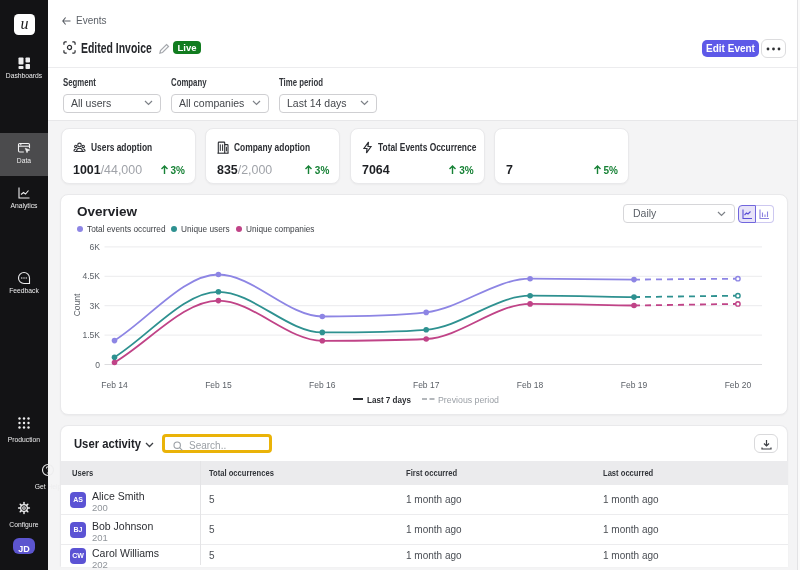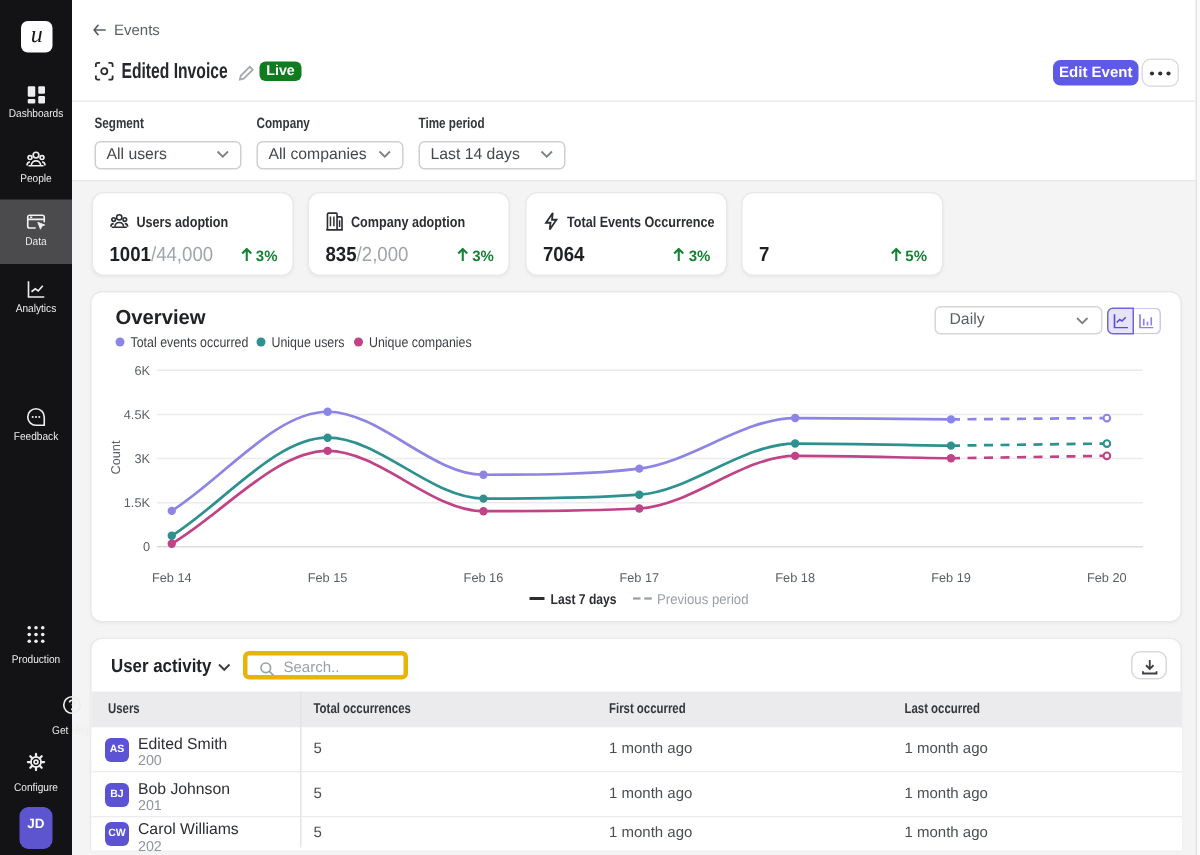--- a/index.html
+++ b/index.html
@@ -10,21 +10,21 @@
 
 
 
 #sidebar { position:absolute; left:0; top:0; width:48px; height:570px; background:#131315; z-index:5; }
 .sitem { position:absolute; left:0; width:48px; height:42px; text-align:center; color:#ededee; }
 .sitem svg { display:block; margin:4px auto 0 auto; }
 .sitem .lb { font-size:7.5px; color:#ededee; display:block; margin-top:1px; transform:scaleX(0.9); transform-origin:50% 50%; white-space:nowrap; }
 .sitem.active { background:#4b4b4d; }
 .sitem.b .lb { margin-top:5px; }
 #logo { position:absolute; left:14px; top:14px; width:21px; height:21px; background:#fff; border-radius:4.5px; color:#1a1a1a; font-family:"Liberation Serif",serif; font-style:italic; font-weight:normal; font-size:16px; line-height:20px; text-align:center; }
-#avatar { position:absolute; left:13px; top:538px; width:22px; height:28px; background:#5c55cf; border-radius:6px; color:#fff; font-size:9px; font-weight:bold; line-height:22px; text-align:center; }
+#avatar { position:absolute; left:13px; top:538px; width:22px; height:16px; background:#5c55cf; border-radius:6px; color:#fff; font-size:9px; font-weight:bold; line-height:22px; text-align:center; }
 
 
 #topbar { position:absolute; left:48px; top:0; width:749px; height:68px; background:#fff; border-bottom:1px solid #ececee; }
 #filterbar { position:absolute; left:48px; top:68px; width:749px; height:53px; background:#fff; border-bottom:1px solid #e7e7e9; }
 #scrollstrip { position:absolute; left:797px; top:0; width:3px; height:570px; background:#fafafa; border-left:1px solid #e3e3e5; }
 
 .backrow { position:absolute; left:62px; top:15px; font-size:10px; color:#5a5f66; }
 #title { position:absolute; left:81px; top:40px; font-size:14.5px; font-weight:bold; color:#25272b; transform:scaleX(0.72); transform-origin:0 50%; white-space:nowrap; }
 .badge-live { position:absolute; left:173px; top:41px; width:28px; height:13px; background:#117c1f; color:#fff; font-size:9.5px; font-weight:bold; text-align:center; line-height:13px; border-radius:4px; }
 #btn-edit { position:absolute; left:702px; top:40px; width:57px; height:17px; background:#5e59e8; border-radius:5px; color:#fff; font-size:10px; font-weight:bold; text-align:center; line-height:17px; }
@@ -78,32 +78,20 @@
   <div class="sitem" style="top:52px;">
     <svg width="14" height="14" viewBox="0 0 14 14">
         <g fill="#ededee">
           <rect x="1.5" y="1.5" width="5" height="7" rx="0.8"></rect>
           <rect x="8.5" y="1.5" width="4.5" height="5" rx="0.8"></rect>
           <rect x="1.5" y="10" width="5" height="3" rx="0.8"></rect>
           <rect x="8.5" y="8" width="4.5" height="5" rx="0.8"></rect>
         </g>
       </svg>
     <span class="lb">Dashboards</span>
-  </div>
-  <div class="sitem" style="top:95px;">
-    <svg width="14" height="14" viewBox="0 0 14 14" fill="none" stroke="#ededee" stroke-width="1.1">
-        <circle cx="7" cy="4.4" r="1.9"></circle>
-        <path d="M3.9 11.3c0-1.9 1.4-3.1 3.1-3.1s3.1 1.2 3.1 3.1"></path>
-        <circle cx="3" cy="6" r="1.3"></circle>
-        <path d="M1 11.3c0-1.4 0.9-2.3 2-2.3"></path>
-        <circle cx="11" cy="6" r="1.3"></circle>
-        <path d="M13 11.3c0-1.4-0.9-2.3-2-2.3"></path>
-        <path d="M2 11.5h10"></path>
-      </svg>
-    <span class="lb">People</span>
   </div>
   <div class="sitem active" style="top:133px; height:43px; padding-top:4px;">
     <svg width="14" height="14" viewBox="0 0 14 14" fill="none" stroke="#f1f1f2" stroke-width="1.1">
         <path d="M12.5 7.2V3.7c0-.7-.5-1.2-1.2-1.2H2.7c-.7 0-1.2.5-1.2 1.2v6.1c0 .7.5 1.2 1.2 1.2h4.1"></path>
         <path d="M1.5 5.2h11"></path>
         <path d="M3 3.8h1.5"></path>
         <path d="M8.2 7.2l4.6 1.8-2 .8-.8 2z" fill="#f1f1f2" stroke="#f1f1f2" stroke-width="0.6"></path>
       </svg>
     <span class="lb">Data</span>
   </div>
@@ -359,21 +347,21 @@
       </svg></div>
 
   <div class="thead">
     <span style="position:absolute; left:11px; top:6px;"><span>Users</span></span>
     <span class="c2" style="top:6px;"><span>Total occurrences</span></span>
     <span class="c3" style="top:6px;"><span>First occurred</span></span>
     <span class="c4" style="top:6px;"><span>Last occurred</span></span>
   </div>
   <div class="trow" style="top:59px;">
     <div class="avt">AS</div>
-      <div class="nm">Edited Smith</div>
+      <div class="nm">Alice Smith</div>
       <div class="sid">200</div>
     <span class="c2" style="top:9px;">5</span>
       <span class="c3" style="top:9px;">1 month ago</span>
       <span class="c4" style="top:9px;">1 month ago</span>
   </div>
   <div class="trow" style="top:89px;">
     <div class="avt">BJ</div>
       <div class="nm">Bob Johnson</div>
       <div class="sid">201</div>
     <span class="c2" style="top:9px;">5</span>

